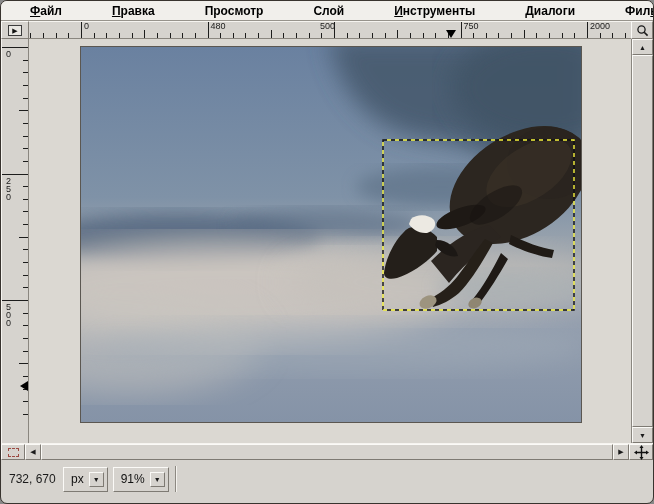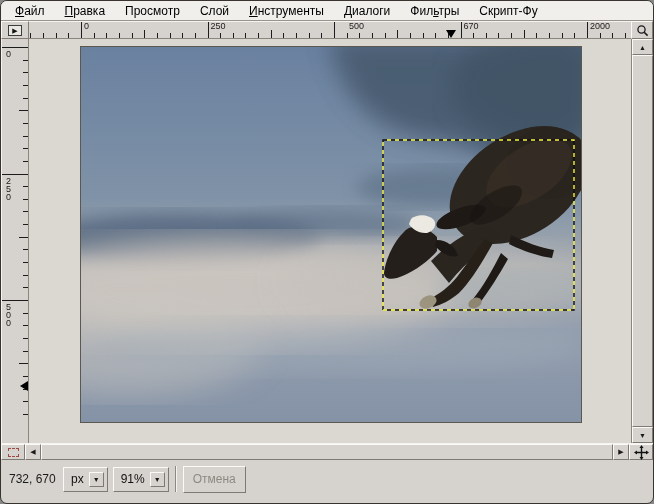--- a/index.html
+++ b/index.html
@@ -13,21 +13,21 @@
     padding-bottom:5px;
   }
   
   .titlebar{height:22px;background:linear-gradient(#867ab0,#70619d);display:flex;align-items:center;flex:0 0 auto;padding:0 4px;}
   .win-icon{width:15px;height:15px;background:#f4f2ee;border-radius:3px;margin-right:4px;display:flex;align-items:center;justify-content:center;flex:0 0 auto;}
   .title-text{flex:1;text-align:center;color:#fff;font-size:12px;font-weight:bold;letter-spacing:.2px;white-space:nowrap;overflow:hidden;}
   .tb-btn{width:17px;height:16px;color:#fff;display:flex;align-items:center;justify-content:center;font-size:10px;cursor:default;}
   .tb-btn.close{font-weight:bold;font-size:12px;}
   
   .menubar{height:20px;background:#f1efeb;border-bottom:1px solid #97938c;display:flex;align-items:center;padding:0 4px;flex:0 0 auto;}
-  .menu-item{font-size:12px;padding:2px 8px;margin:0 2px;white-space:nowrap;}
+  .menu-item{font-size:12px;padding:2px 8px;margin:0 17px;white-space:nowrap;font-weight:bold;}
   .menu-item u{text-decoration:underline;text-underline-offset:1px;}
   
   .ruler-row{height:18px;display:flex;flex:0 0 auto;}
   .corner-btn{width:28px;height:18px;border:1px solid;border-color:#fbfaf7 #817d76 #817d76 #fbfaf7;background:#d6d3ce;display:flex;align-items:center;justify-content:center;}
   .corner-glyph{width:14px;height:11px;border:1px solid #3c3c3c;background:#e9e7e2;font-size:7px;line-height:9px;text-align:center;color:#111;}
   .h-ruler{flex:1;position:relative;background:#d6d3ce;border-top:1px solid #f6f4f0;border-bottom:1px solid #8a867f;overflow:hidden;}
   .htick{position:absolute;bottom:0;width:1px;background:#1c1c1c;}
   .hlab{position:absolute;top:0;font-size:9px;color:#1c1c1c;line-height:9px;}
   .hmarker{position:absolute;bottom:0;width:0;height:0;border-left:5px solid transparent;border-right:5px solid transparent;border-top:8px solid #000;}
   .mag-btn{width:22px;height:18px;border:1px solid;border-color:#fbfaf7 #817d76 #817d76 #fbfaf7;background:#d6d3ce;display:flex;align-items:center;justify-content:center;}
@@ -126,23 +126,23 @@
         <div class="htick" style="left: 494.75px; height: 8px;"></div>
         <div class="htick" style="left: 507.4px; height: 5px;"></div>
         <div class="htick" style="left: 520.05px; height: 5px;"></div>
         <div class="htick" style="left: 532.7px; height: 5px;"></div>
         <div class="htick" style="left: 545.35px; height: 5px;"></div>
         <div class="htick" style="left: 558px; height: 16px;"></div>
         <div class="htick" style="left: 570.65px; height: 5px;"></div>
         <div class="htick" style="left: 583.3px; height: 5px;"></div>
         <div class="htick" style="left: 595.95px; height: 5px;"></div>
         <span class="hlab" style="left: 55px;">0</span>
-        <span class="hlab" style="left: 181.5px;">250</span>
-        <span class="hlab" style="left: 320px;">500</span>
-        <span class="hlab" style="left: 434.5px;">670</span>
+        <span class="hlab" style="left: 181.5px;">480</span>
+        <span class="hlab" style="left: 291px;">500</span>
+        <span class="hlab" style="left: 434.5px;">750</span>
         <span class="hlab" style="left: 561px;">2000</span>
         <div class="hmarker" style="left: 417.392px;"></div>
       </div>
     <div class="mag-btn">
       <svg width="13" height="13" viewBox="0 0 13 13">
         <circle cx="5.5" cy="5.5" r="3.6" fill="none" stroke="#1a1a1a" stroke-width="1.3"></circle>
         <line x1="8.2" y1="8.2" x2="11.6" y2="11.6" stroke="#1a1a1a" stroke-width="1.6"></line>
       </svg>
     </div>
   </div>
@@ -287,16 +287,15 @@
     <div class="coords">732, 670</div>
     <div class="dd">
       <span class="dd-label">px</span>
       <span class="dd-arrow">▼</span>
     </div>
     <div class="dd">
       <span class="dd-label">91%</span>
       <span class="dd-arrow">▼</span>
     </div>
     <div class="groove"></div>
-    <div class="cancel-btn">Отмена</div>
   </div>
 
 </div>
 
 </body></html>

